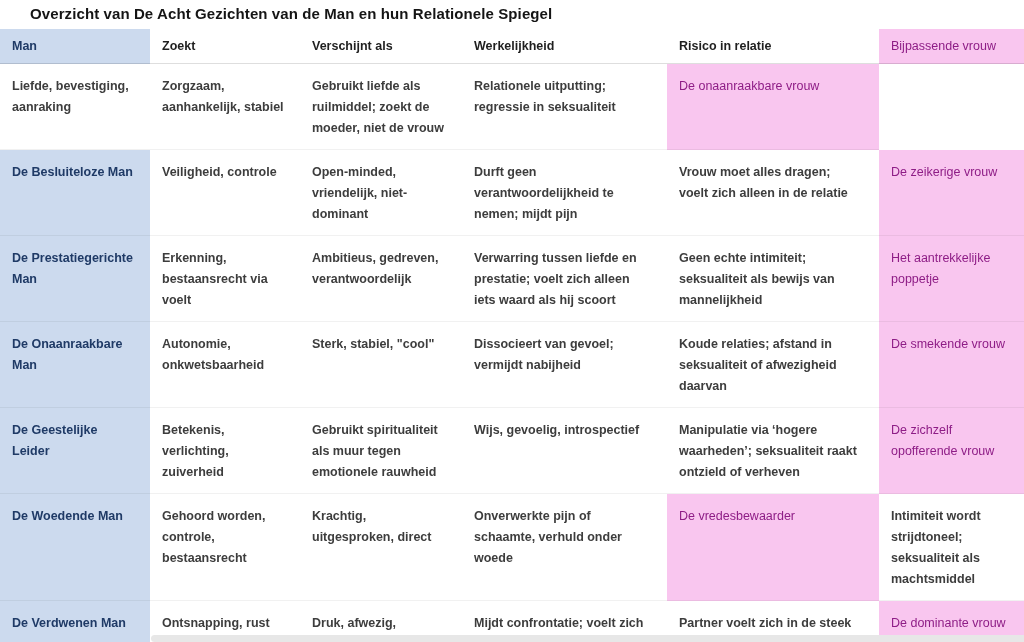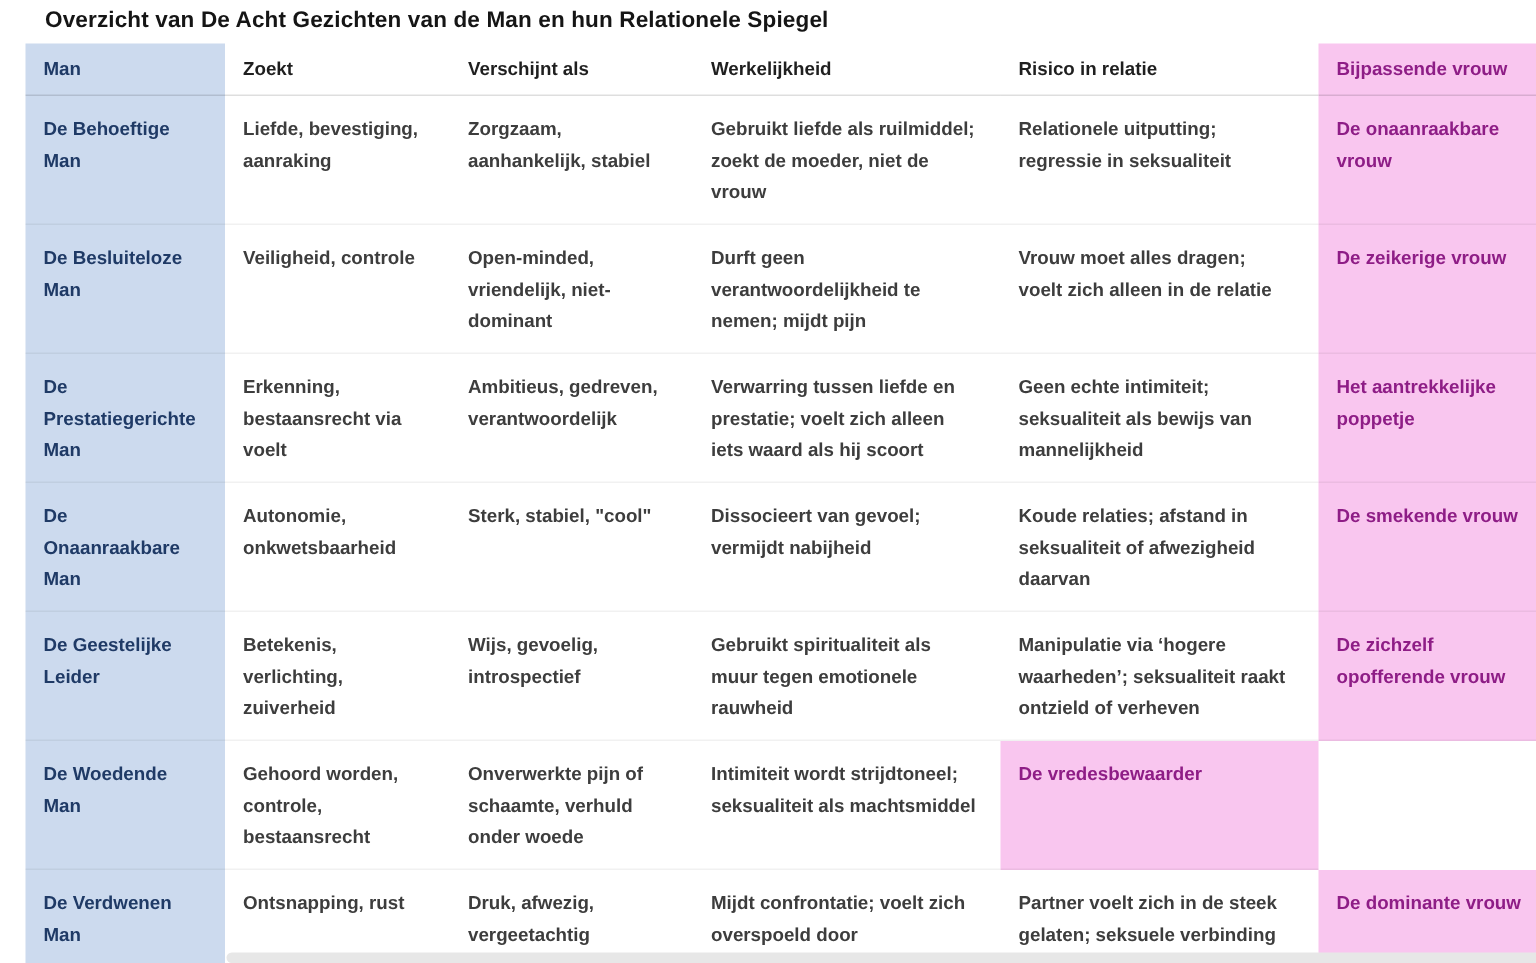--- a/index.html
+++ b/index.html
@@ -22,22 +22,22 @@
     padding: 12px 16px 10px 12px;
     font-size: 12.5px; line-height: 21px; color: var(--body-text, #3d3d3d);
     border-bottom: 1px solid rgba(0,0,0,.055);
     font-weight: bold;
   }
   .header-row .cell {
     padding-top: 7px; padding-bottom: 6px; min-height: 30px;
     font-weight: 700; color: var(--header-text, #1f1f1f);
     border-bottom: 1px solid rgba(0,0,0,.13);
   }
-  .cell.man  { background: var(--man-col-bg, #ccdaee); color: var(--man-col-text, #1f3a66); font-weight: 600; margin-left: 17px; }
-  .cell.vrouw{ background: var(--vrouw-col-bg, #f9c6ef); color: var(--vrouw-col-text, #8e1d86); font-weight: 700; padding-right: 4px; }
+  .cell.man  { background: var(--man-col-bg, #ccdaee); color: var(--man-col-text, #1f3a66); font-weight: 600; }
+  .cell.vrouw{ background: var(--vrouw-col-bg, #f9c6ef); color: var(--vrouw-col-text, #8e1d86); font-weight: 400; padding-right: 4px; }
   .header-row .cell.man   { color: var(--man-col-text, #1f3a66); }
   .header-row .cell.vrouw { color: var(--vrouw-col-text, #8e1d86); }
   .body .row:nth-child(1) { min-height: 64px; }
   .body .row:nth-child(2) { min-height: 78px; }
   .body .row:nth-child(3) { min-height: 83px; }
   .body .row:nth-child(4) { min-height: 80px; }
   .body .row:nth-child(5) { min-height: 81px; }
   .body .row:nth-child(6) { min-height: 61px; }
   .body .row:nth-child(7) { min-height: 80px; }
   .body .row:nth-child(8) { min-height: 56px; }
@@ -61,21 +61,20 @@
       <div class="cell man">Man</div>
       <div class="cell">Zoekt</div>
       <div class="cell">Verschijnt als</div>
       <div class="cell">Werkelijkheid</div>
       <div class="cell">Risico in relatie</div>
       <div class="cell vrouw">Bijpassende vrouw</div>
     </div>
 
     <div class="body">
   <div class="row">
-    <div class="cell man">De Behoeftige Man</div>
     <div class="cell">Liefde, bevestiging, aanraking</div>
     <div class="cell">Zorgzaam, aanhankelijk, stabiel</div>
     <div class="cell">Gebruikt liefde als ruilmiddel; zoekt de moeder, niet de vrouw</div>
     <div class="cell">Relationele uitputting; regressie in seksualiteit</div>
     <div class="cell vrouw">De onaanraakbare vrouw</div>
   </div>
 
   <div class="row">
     <div class="cell man">De Besluiteloze Man</div>
     <div class="cell">Veiligheid, controle</div>
@@ -99,32 +98,33 @@
     <div class="cell">Autonomie, onkwetsbaarheid</div>
     <div class="cell">Sterk, stabiel, "cool"</div>
     <div class="cell">Dissocieert van gevoel; vermijdt nabijheid</div>
     <div class="cell">Koude relaties; afstand in seksualiteit of afwezigheid daarvan</div>
     <div class="cell vrouw">De smekende vrouw</div>
   </div>
 
   <div class="row">
     <div class="cell man">De Geestelijke Leider</div>
     <div class="cell">Betekenis, verlichting, zuiverheid</div>
+    <div class="cell">Gebruikt spiritualiteit als muur tegen emotionele rauwheid</div>
     <div class="cell">Wijs, gevoelig, introspectief</div>
-    <div class="cell">Gebruikt spiritualiteit als muur tegen emotionele rauwheid</div>
     <div class="cell">Manipulatie via ‘hogere waarheden’; seksualiteit raakt ontzield of verheven</div>
     <div class="cell vrouw">De zichzelf opofferende vrouw</div>
   </div>
 
   <div class="row">
     <div class="cell man">De Woedende Man</div>
     <div class="cell">Gehoord worden, controle, bestaansrecht</div>
+    <div class="cell">Krachtig, uitgesproken, direct</div>
     <div class="cell">Onverwerkte pijn of schaamte, verhuld onder woede</div>
+    <div class="cell vrouw">De vredesbewaarder</div>
     <div class="cell">Intimiteit wordt strijdtoneel; seksualiteit als machtsmiddel</div>
-    <div class="cell vrouw">De vredesbewaarder</div>
   </div>
 
   <div class="row">
     <div class="cell man">De Verdwenen Man</div>
     <div class="cell">Ontsnapping, rust</div>
     <div class="cell">Druk, afwezig, vergeetachtig</div>
     <div class="cell">Mijdt confrontatie; voelt zich overspoeld door verantwoordelijkheden</div>
     <div class="cell">Partner voelt zich in de steek gelaten; seksuele verbinding verdwijnt</div>
     <div class="cell vrouw">De dominante vrouw</div>
   </div>

